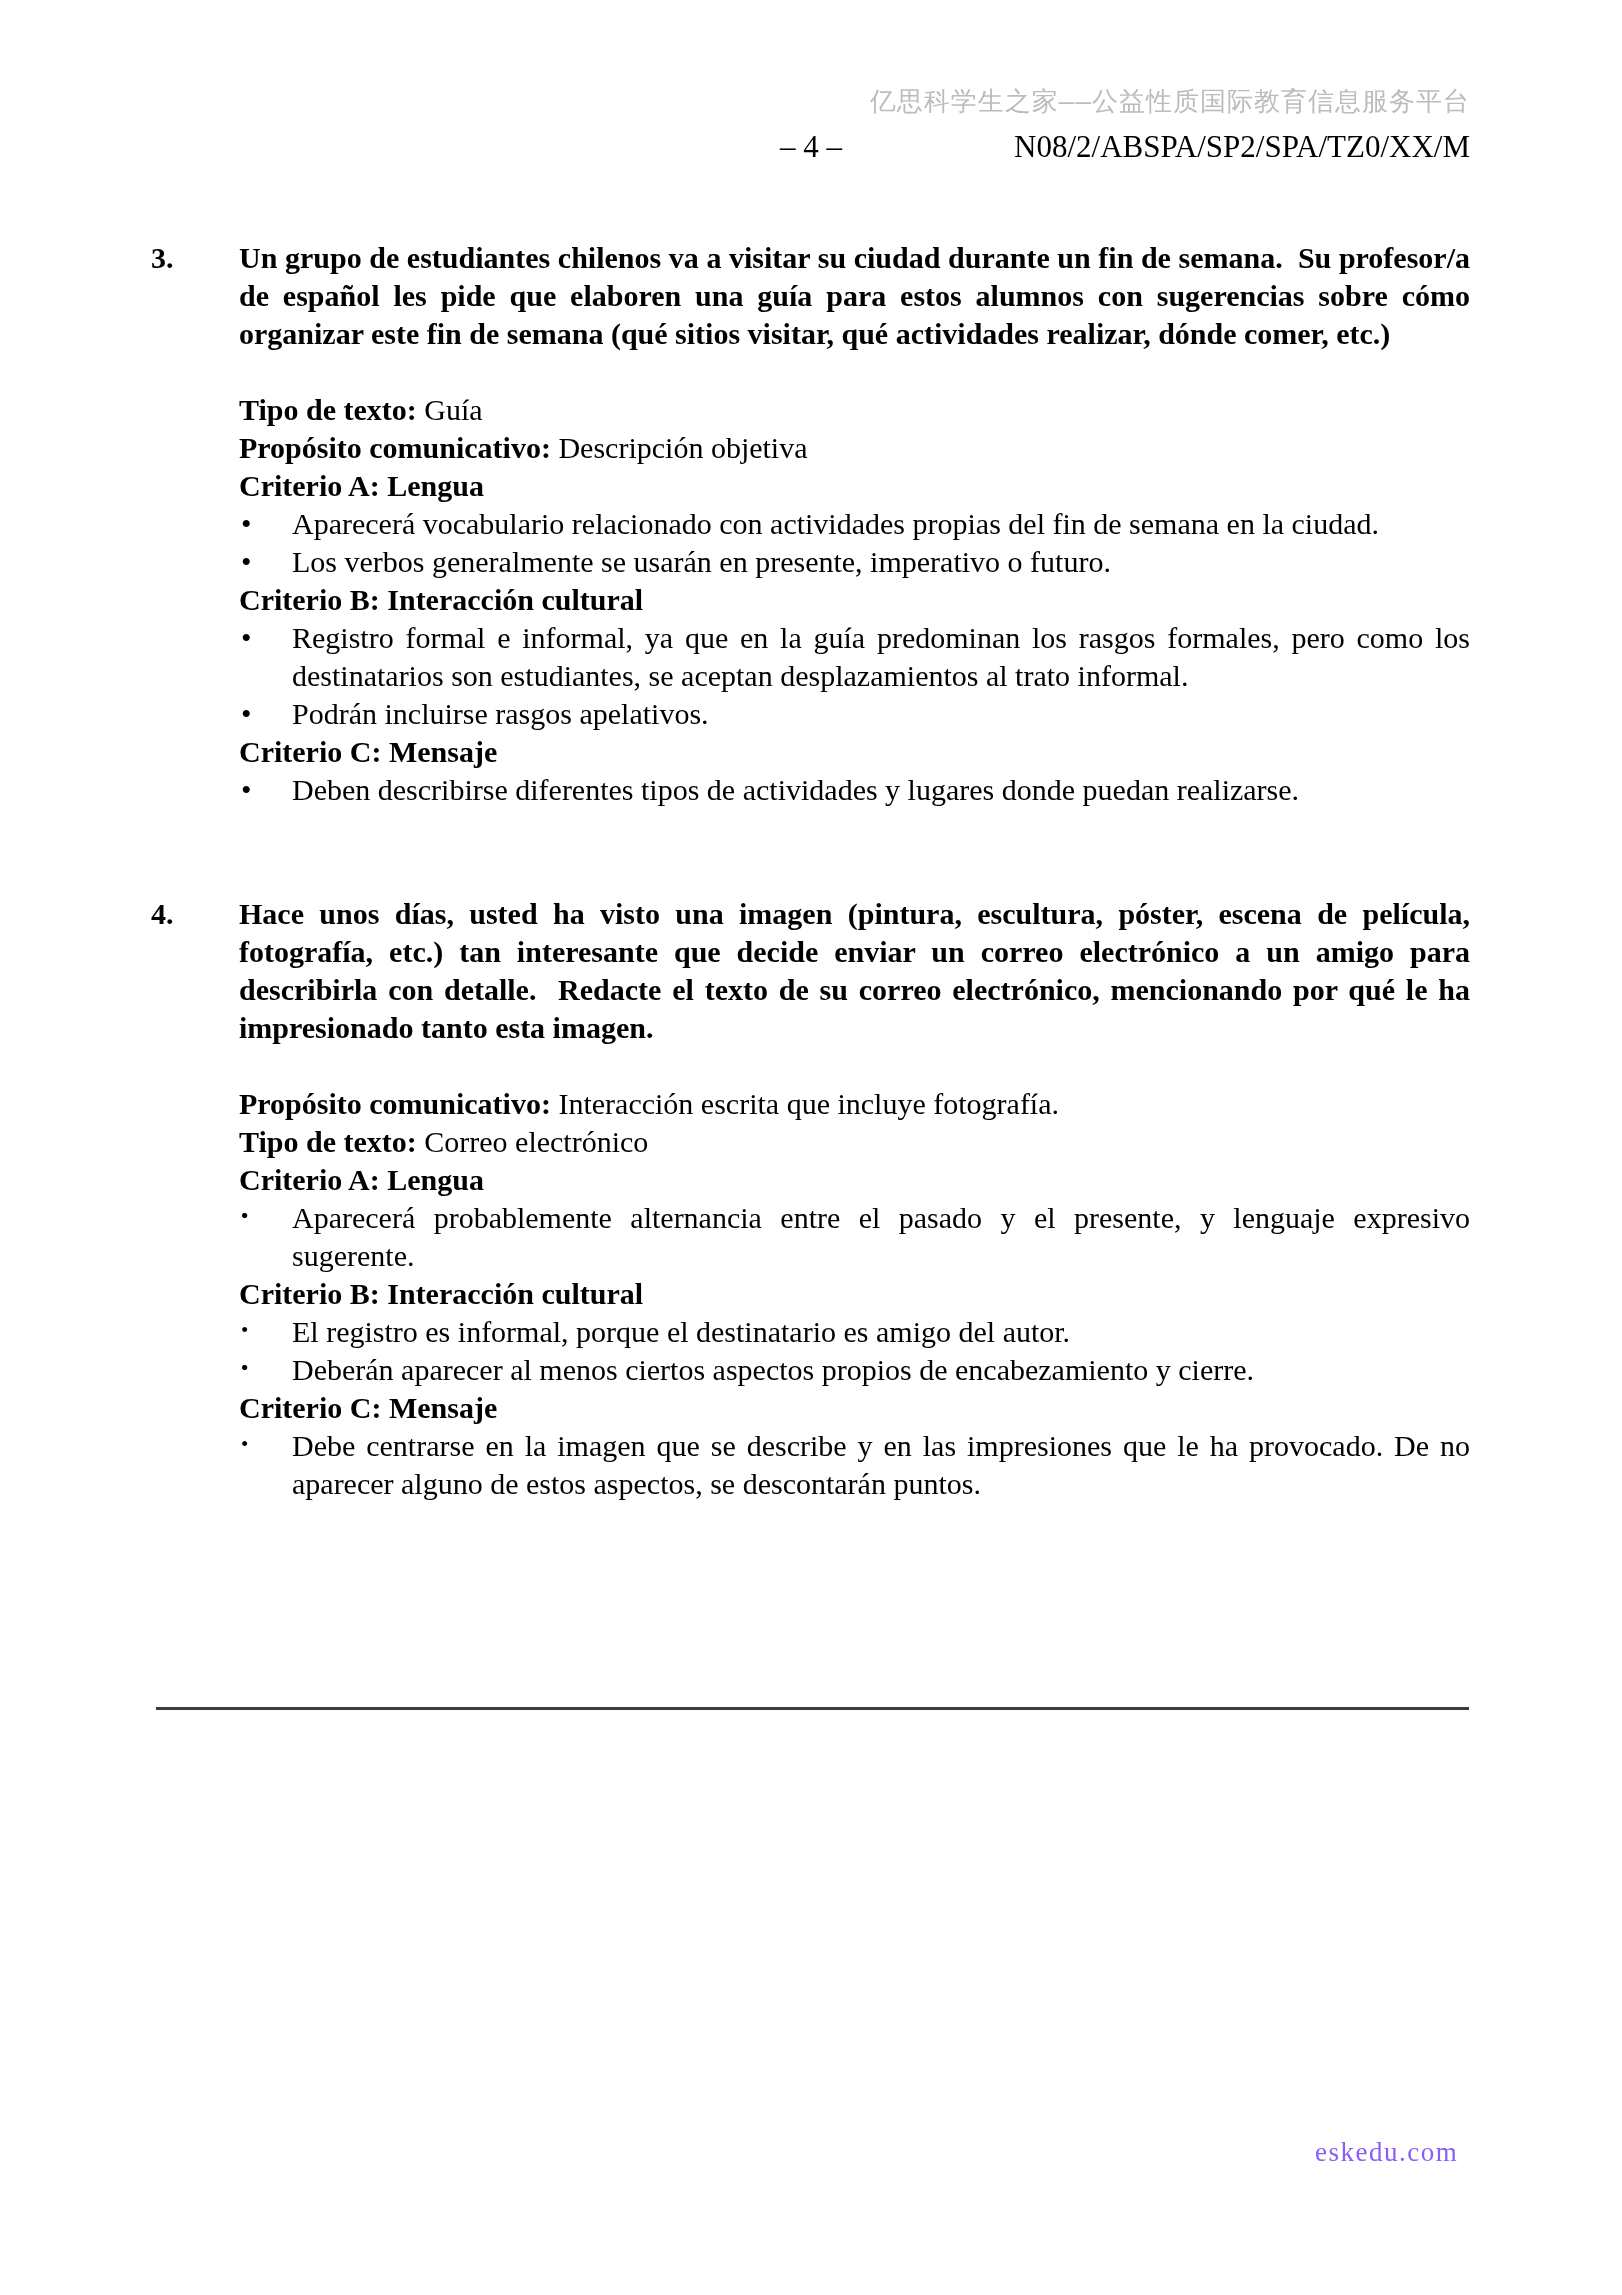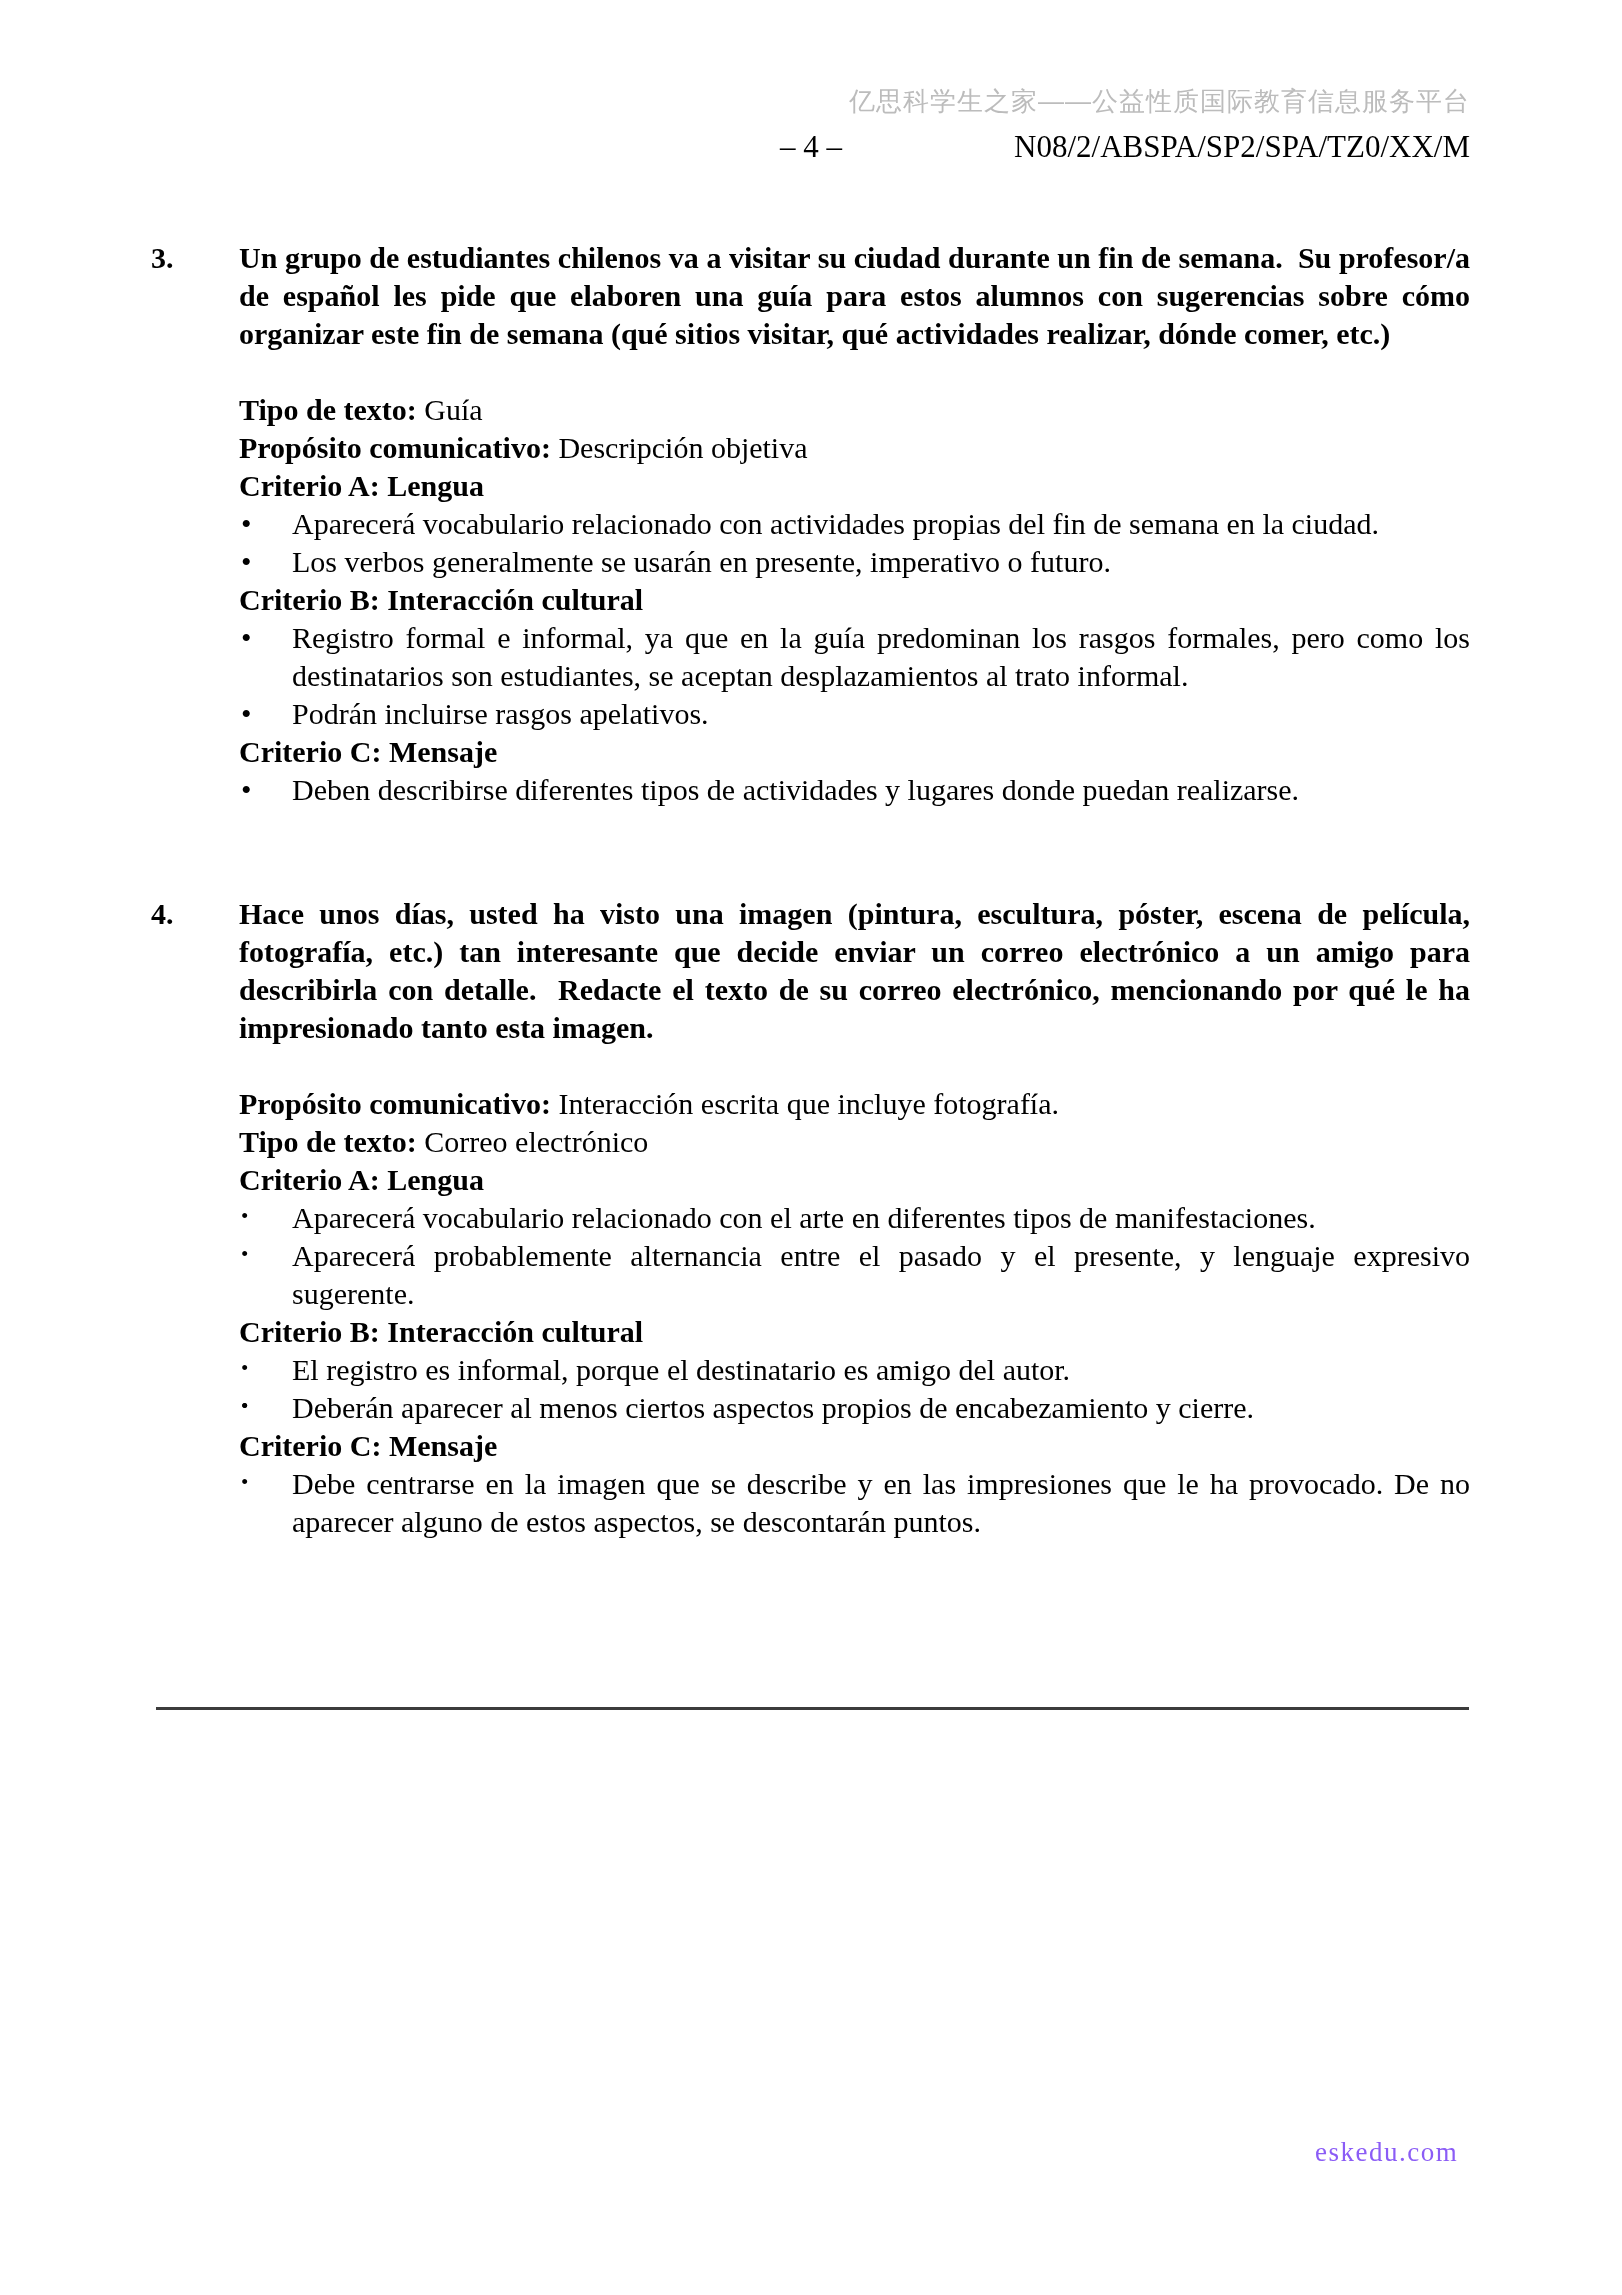--- a/index.html
+++ b/index.html
@@ -10,21 +10,21 @@
     margin: 0 auto;
     background: #ffffff;
     font-family: "Liberation Serif", "DejaVu Serif", serif;
     color: #000000;
     overflow: hidden;
   }
   .watermark {
     position: absolute;
     top: 84px;
     right: 153px;
-    font-family: Liberation Sans, sans-serif;
+    font-family: Liberation Mono, monospace;
     font-size: 26px;
     color: #bcbcbc;
     letter-spacing: 1px;
     white-space: nowrap;
   }
   .header {
     position: absolute;
     top: 129px;
     left: 239px;
     right: 153px;
@@ -174,21 +174,20 @@
       <div class="field-line">
         <span class="bold f-tipo-label">Tipo de texto:</span>
         <span class="f-tipo-value">Correo electrónico</span>
       </div>
       <div class="sections">
     <div class="section">
       <div class="criterion-heading">Criterio A: Lengua</div>
       <ul class="bullets bullets-small">
     <li>
       <span class="marker">•</span>
-      <span class="bullet-text">Aparecerá vocabulario relacionado con el arte en diferentes tipos de manifestaciones.</span>
     </li>
 
     <li>
       <span class="marker">•</span>
       <span class="bullet-text">Aparecerá probablemente alternancia entre el pasado y el presente, y lenguaje expresivo sugerente.</span>
     </li>
   </ul>
     </div>
 
     <div class="section">

